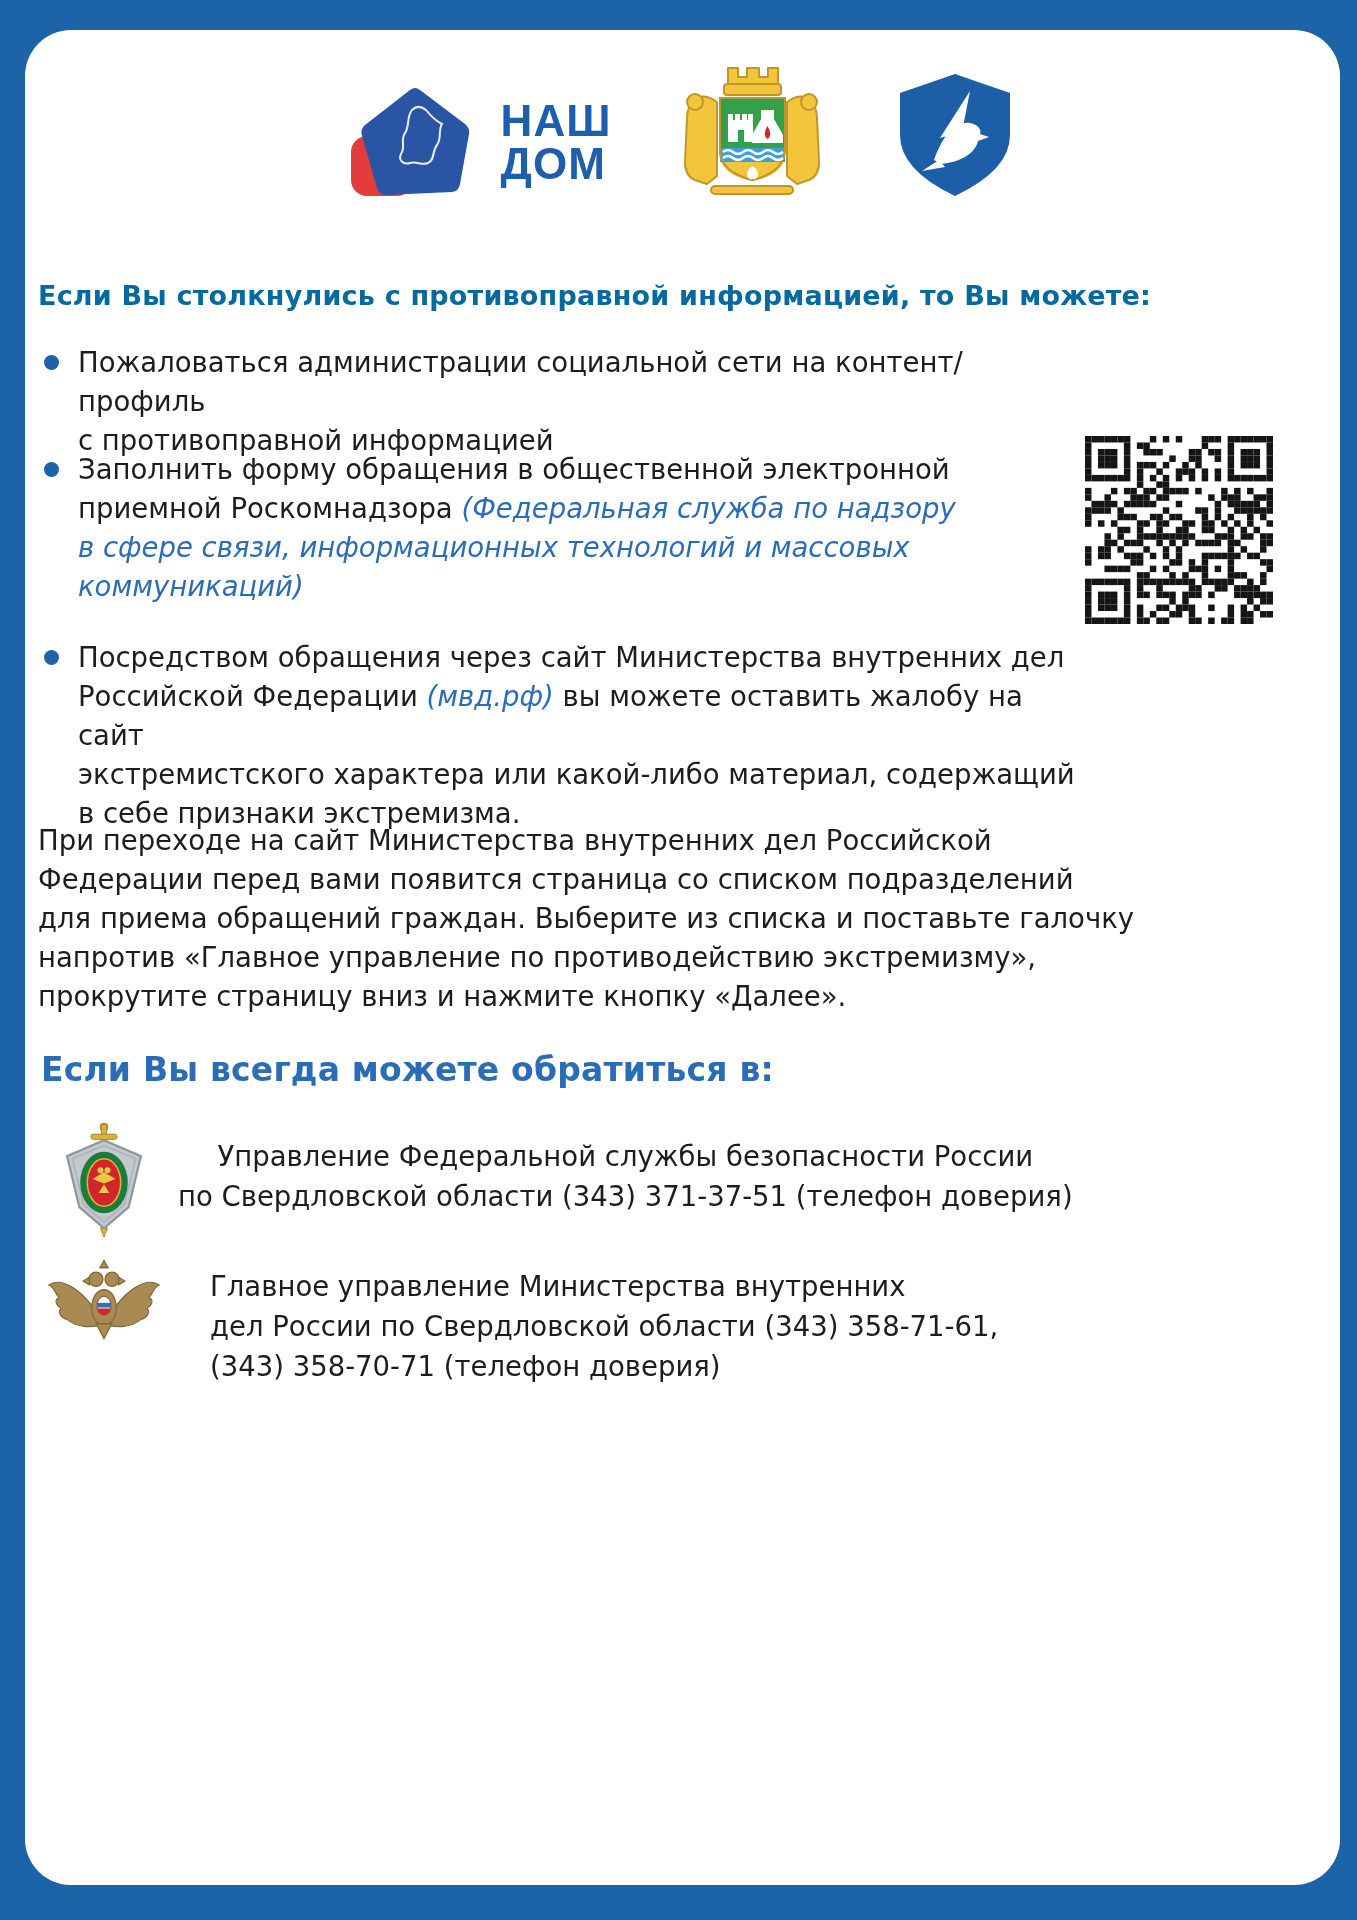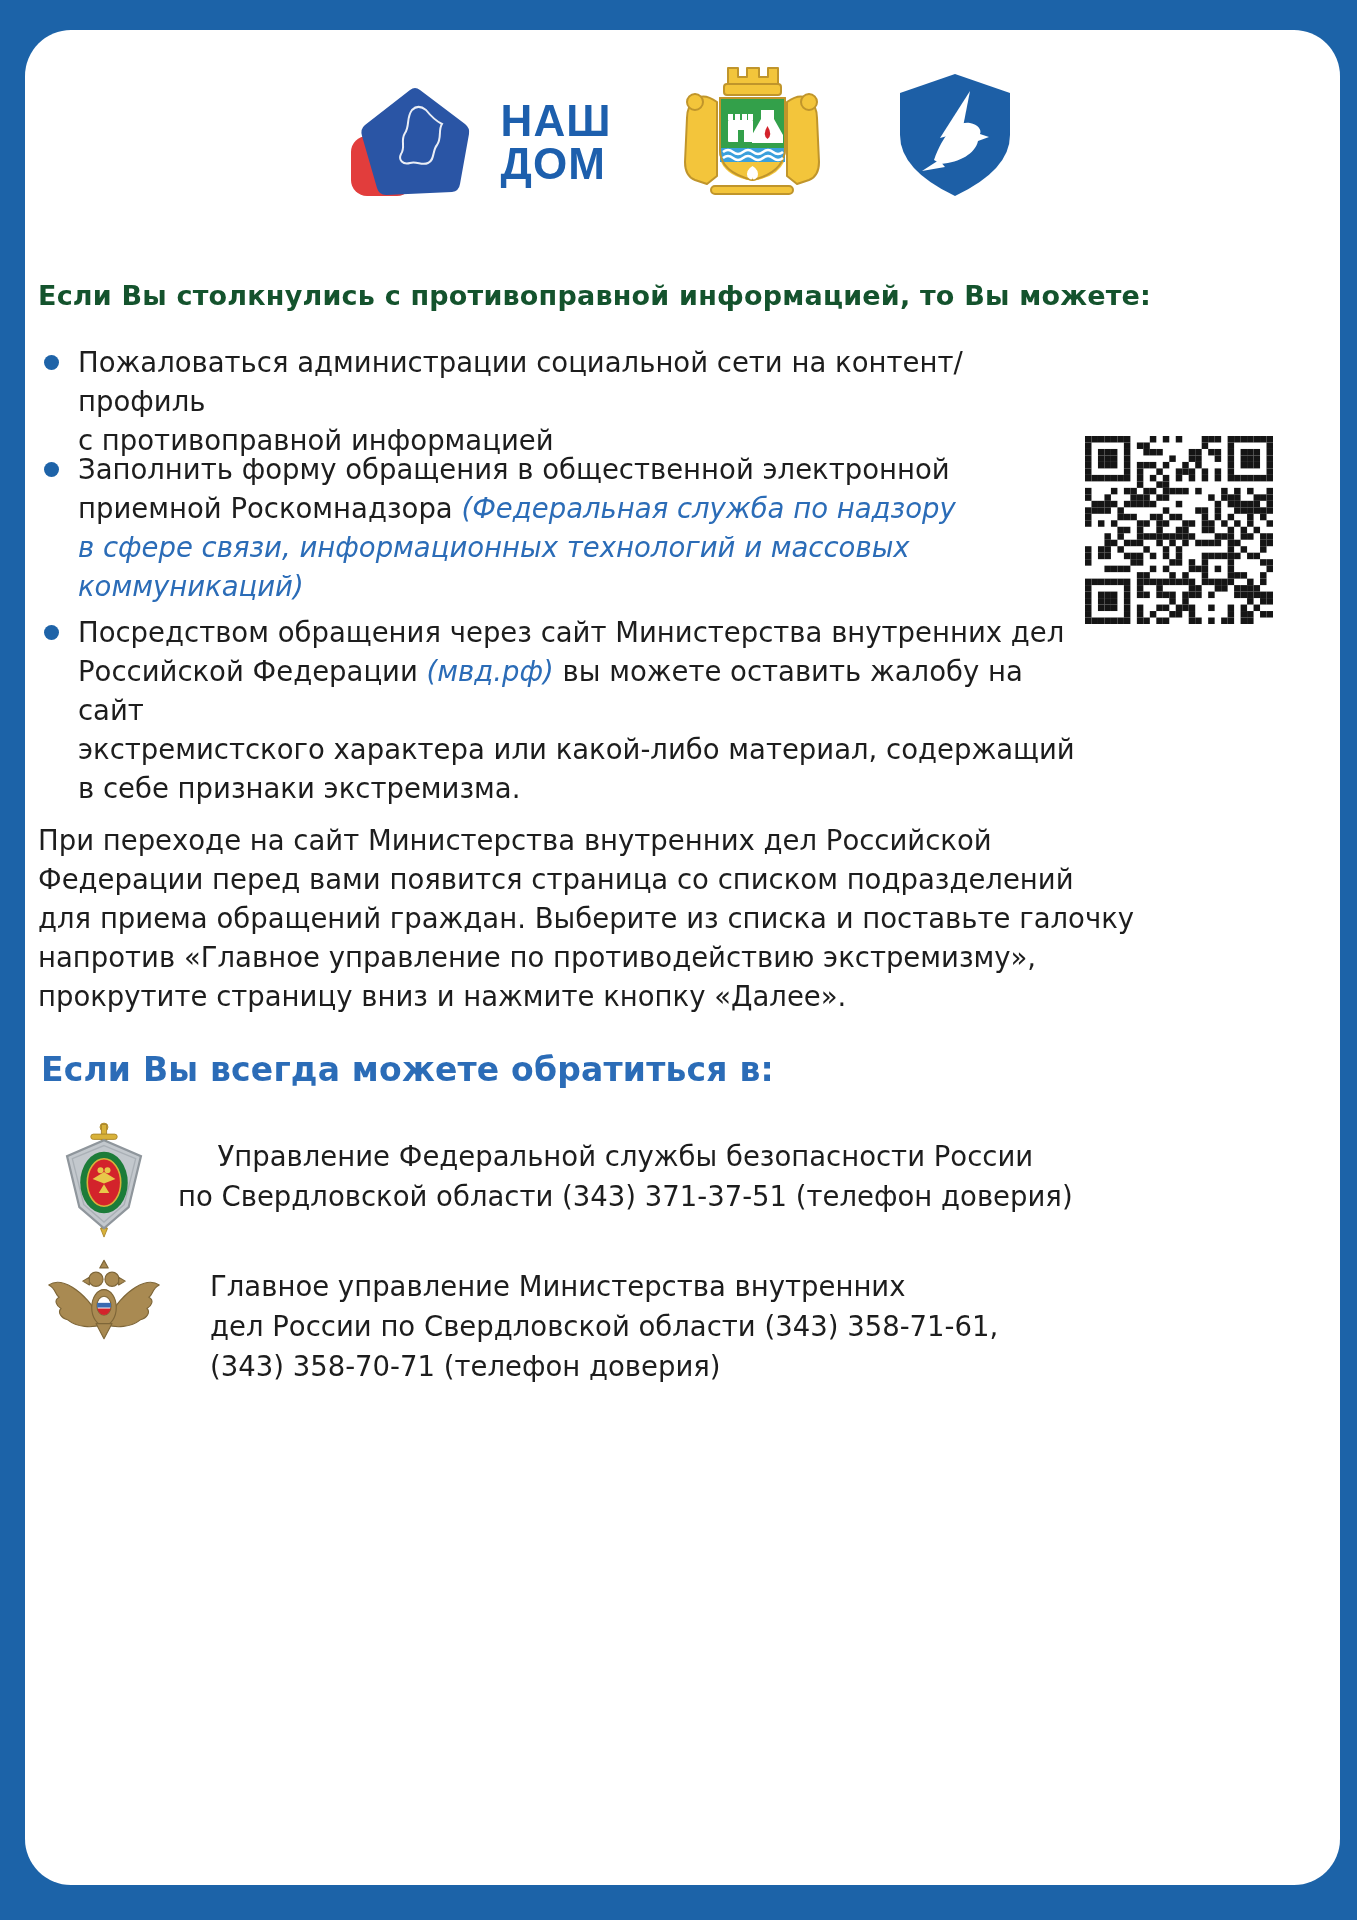--- a/index.html
+++ b/index.html
@@ -16,21 +16,21 @@
 
   
   .logos{top:26px;left:0;width:100%;height:142px;display:flex;justify-content:center;align-items:flex-end;gap:54px;}
   .nashdom{display:flex;align-items:center;gap:20px;}
   .nashdom-text{
     color:#1d5fad;font-weight:bold;font-size:44px;line-height:43px;letter-spacing:1px;
     font-family:"Liberation Sans",sans-serif;
   }
 
   
-  .h1{top:250px;left:13px;width:1280px;font-size:27px;font-weight:bold;color:#14532d;letter-spacing:.2px;}
+  .h1{top:250px;left:13px;width:1280px;font-size:27px;font-weight:bold;color:#0369a1;letter-spacing:.2px;}
   .body-txt{font-size:27.5px;line-height:39px;color:#1d1d1d;}
   .bullet{left:19px;display:flex;gap:19px;width:1040px;}
   .dot{width:15px;height:15px;border-radius:50%;background:#1e63a8;margin-top:12px;flex:none;}
   .btxt span{white-space:pre-line;}
   .em{color:#2b6cb7;font-style:italic;}
   .para{top:772px;left:13px;width:1120px;white-space:pre-line;margin-top:19px;}
   .h2{top:1020px;left:16px;font-size:33px;font-weight:bold;color:#2b6cb7;letter-spacing:.2px;}
 
   
   .qr{top:406px;left:1060px;width:188px;height:188px;}
@@ -539,21 +539,21 @@
         <rect x="104.0" y="182.0" width="6.5" height="6.5" fill="#151515"></rect>
         <rect x="110.5" y="182.0" width="6.5" height="6.5" fill="#151515"></rect>
         <rect x="123.5" y="182.0" width="6.5" height="6.5" fill="#151515"></rect>
         <rect x="136.5" y="182.0" width="6.5" height="6.5" fill="#151515"></rect>
         <rect x="143.0" y="182.0" width="6.5" height="6.5" fill="#151515"></rect>
         <rect x="156.0" y="182.0" width="6.5" height="6.5" fill="#151515"></rect>
         <rect x="162.5" y="182.0" width="6.5" height="6.5" fill="#151515"></rect>
       </svg>
   </div>
 
-  <div class="abs bullet" style="top:583px">
+  <div class="abs bullet" style="top:608px">
     <span class="dot"></span>
     <div class="btxt body-txt">
       <span>Посредством обращения через сайт Министерства внутренних дел
 Российской Федерации </span><span class="em">(мвд.рф)</span><span> вы можете оставить жалобу на сайт
 экстремистского характера или какой-либо материал, содержащий
 в себе признаки экстремизма.</span>
     </div>
   </div>
 
   <div class="abs para body-txt">При переходе на сайт Министерства внутренних дел Российской

